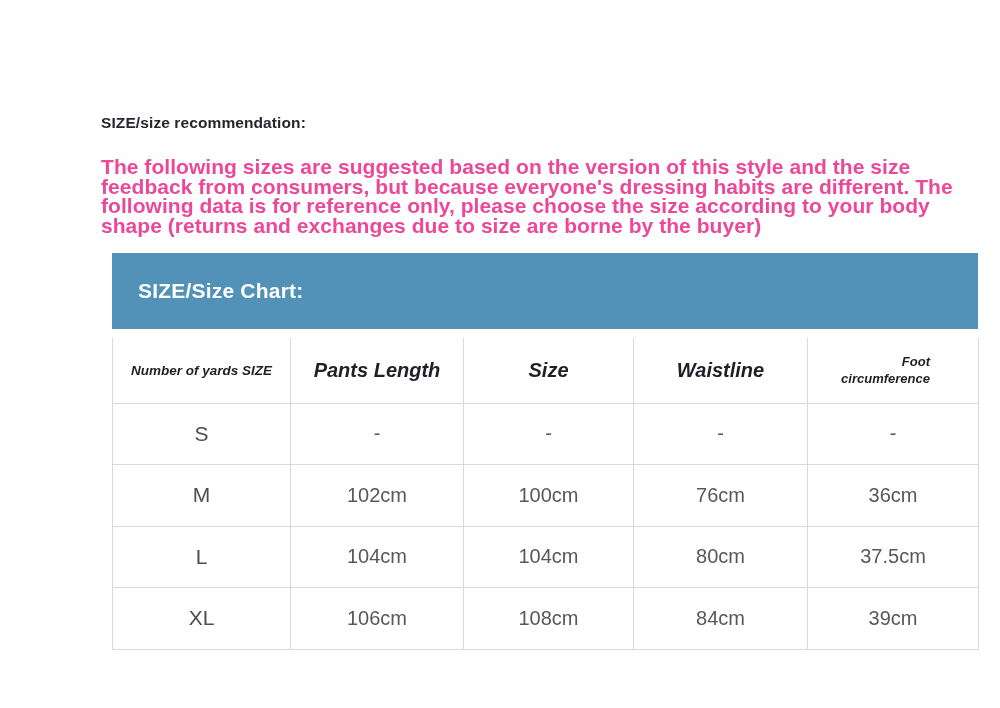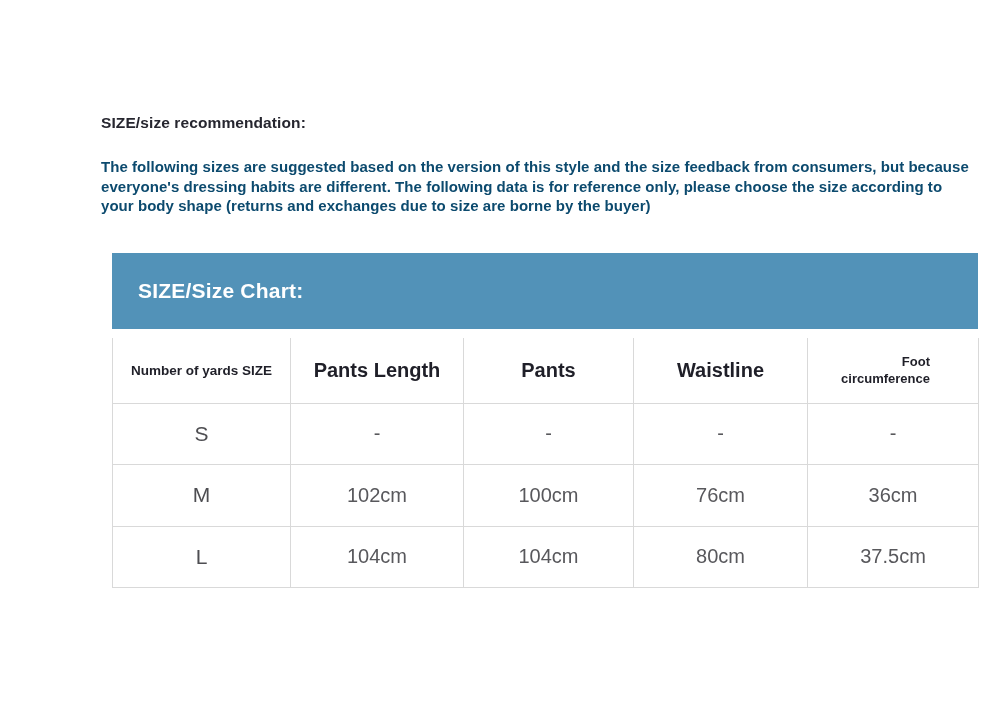--- a/index.html
+++ b/index.html
@@ -24,23 +24,23 @@
     font-size: 15.5px;
     font-weight: bold;
     color: #26262f;
     letter-spacing: 0.1px;
   }
   .reco-body {
     position: absolute;
     left: 65px;
     top: 121px;
     width: 872px;
-    font-size: 15px;
+    font-size: 21px;
     font-weight: bold;
-    color: #0c4a6e;
+    color: #ec4899;
     line-height: 19.5px;
     letter-spacing: 0.05px;
   }
   .chart-wrap {
     position: absolute;
     left: 67px;
     top: 208px;
     width: 866px;
   }
   .chart-title-bar {
@@ -68,21 +68,21 @@
   table.size-table col.c3 { width: 170px; }
   table.size-table col.c4 { width: 174px; }
   table.size-table col.c5 { width: 171px; }
   table.size-table th, table.size-table td {
     border: 1px solid #d9d9d9;
     text-align: center;
     vertical-align: middle;
     background: #ffffff;
   }
   table.size-table thead th { border-top: none; }
-  table.size-table thead tr { height: 65px; }
+  table.size-table thead tr { height: 65px; font-style: italic; }
   table.size-table tbody tr { height: 61.5px; }
   th.col-head {
     font-size: 20px;
     font-weight: bold;
     color: #1f1f28;
   }
   th.col-head.small {
     font-size: 13.5px;
   }
   th.col-head.foot {
@@ -123,21 +123,21 @@
         <col class="c1">
           <col class="c2">
           <col class="c3">
           <col class="c4">
           <col class="c5">
       </colgroup>
       <thead>
         <tr>
           <th class="col-head small">Number of yards SIZE</th>
           <th class="col-head">Pants Length</th>
-          <th class="col-head">Pants</th>
+          <th class="col-head">Size</th>
           <th class="col-head">Waistline</th>
           <th class="col-head foot">Foot circumference</th>
         </tr>
       </thead>
       <tbody>
         <tr>
           <td class="size-cell">S</td>
           <td class="val-cell">-</td>
           <td class="val-cell">-</td>
           <td class="val-cell">-</td>
@@ -150,16 +150,23 @@
           <td class="val-cell">76cm</td>
           <td class="val-cell">36cm</td>
         </tr>
         <tr>
           <td class="size-cell">L</td>
           <td class="val-cell">104cm</td>
           <td class="val-cell">104cm</td>
           <td class="val-cell">80cm</td>
           <td class="val-cell">37.5cm</td>
         </tr>
+        <tr>
+          <td class="size-cell">XL</td>
+          <td class="val-cell">106cm</td>
+          <td class="val-cell">108cm</td>
+          <td class="val-cell">84cm</td>
+          <td class="val-cell">39cm</td>
+        </tr>
       </tbody>
     </table>
   </div>
 </div>
 
 </body></html>

